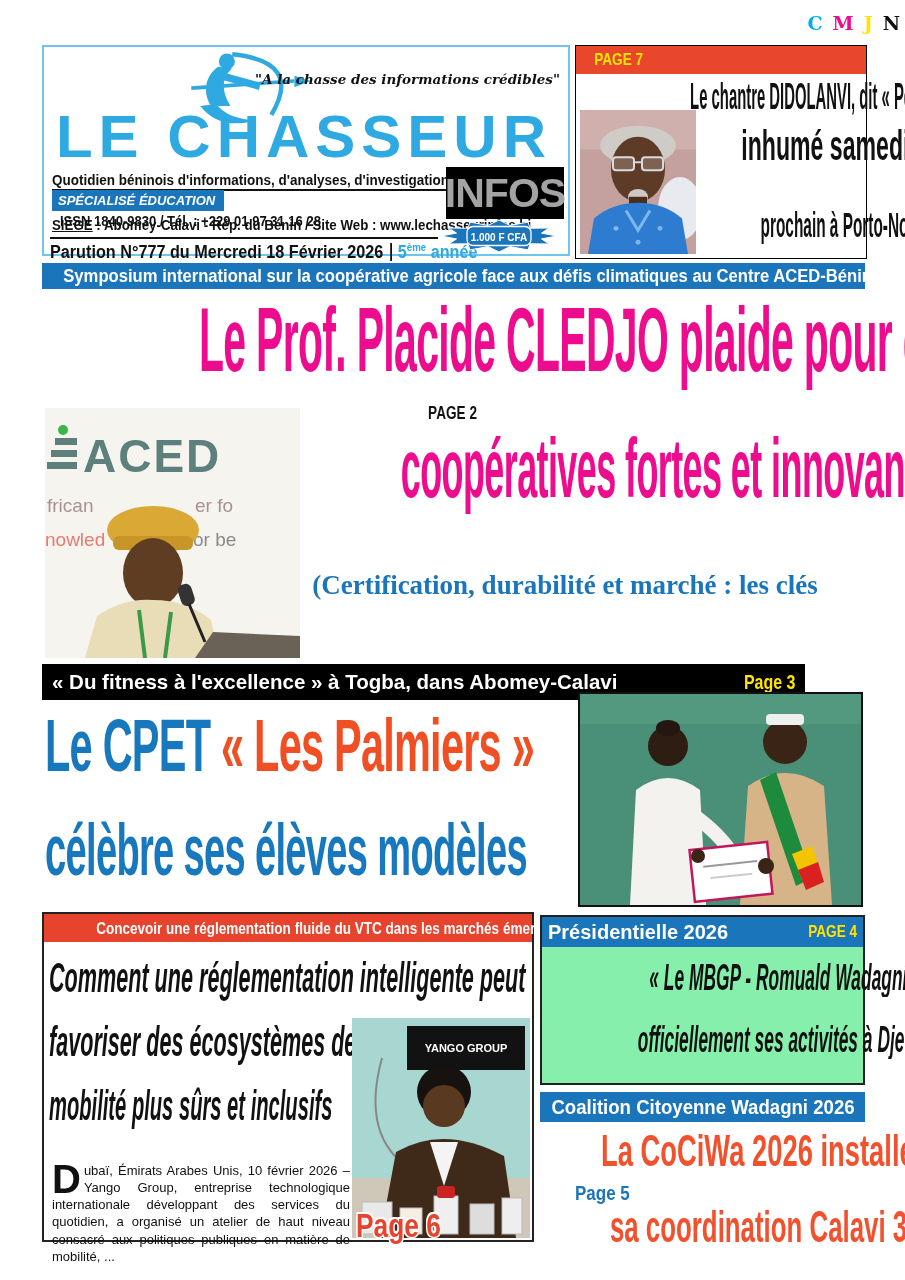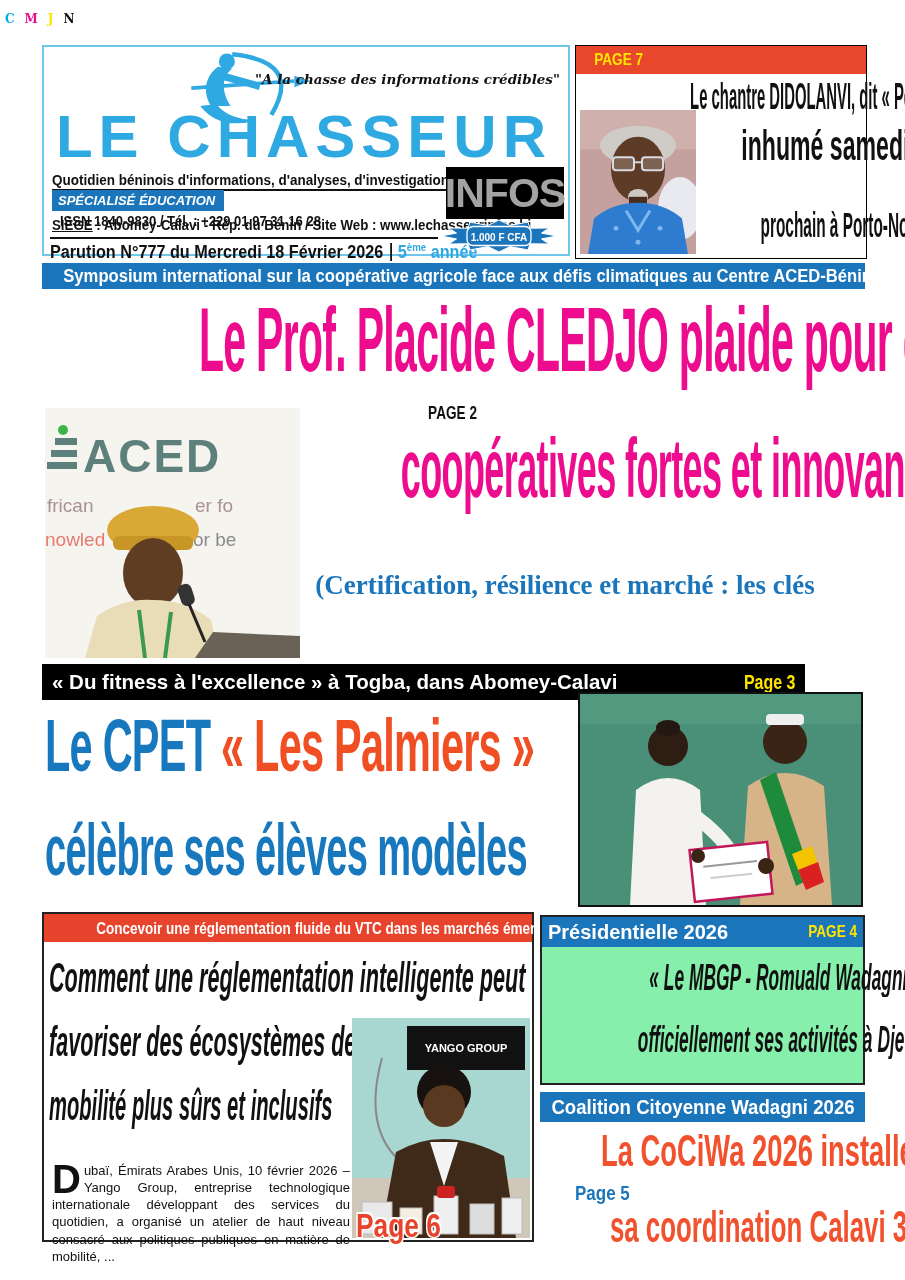--- a/index.html
+++ b/index.html
@@ -4,22 +4,22 @@
 <style>
   html,body{margin:0;padding:0;background:#ffffff;}
   .page{position:relative;width:905px;height:1280px;background:#fff;overflow:hidden;
         font-family:"Liberation Sans",sans-serif;color:#111;}
   .abs{position:absolute;}
   .nw{white-space:nowrap;}
   .sq{display:inline-block;transform-origin:left top;white-space:nowrap;}
   .sqc{display:inline-block;transform-origin:center top;white-space:nowrap;}
 
   
-  .cmjn{left:0;top:12px;width:905px;text-align:left;font-family:"DejaVu Serif",serif;
-        font-weight:bold;font-size:12px;}
+  .cmjn{left:0;top:12px;width:905px;text-align:right;font-family:"DejaVu Serif",serif;
+        font-weight:bold;font-size:19px;}
   .cmjn span{margin:0 5px;}
 
   
   .mast{left:42px;top:45px;width:524px;height:207px;border:2px solid #6ec6ea;background:#fff;}
   .archer{left:95px;top:2px;width:190px;height:80px;}
   .slogan{right:8px;top:24px;font-family:"DejaVu Serif",serif;font-style:italic;
           font-weight:bold;font-size:13.5px;color:#111;}
   .mtitle{left:0;top:60px;width:520px;text-align:center;color:#2fa9e1;font-weight:bold;
           font-size:60px;line-height:1;letter-spacing:6px;}
   .tagline{left:8px;top:124px;width:500px;border-bottom:2px solid #111;}
@@ -222,21 +222,21 @@
     <g transform="rotate(-18 141 186)">
         <rect x="134" y="176" width="14" height="22" rx="6" fill="#333"></rect>
       </g>
     <line x1="144" y1="196" x2="160" y2="234" stroke="#222" stroke-width="3"></line>
     <polygon points="150,250 255,250 255,228 168,224" fill="#6b6257"></polygon>
   </svg>
   <div class="abs pink2">
     <span class="sqc">coopératives fortes et innovantes</span>
   </div>
   <div class="abs subhead">
-    <div>(Certification, résilience et marché : les clés</div>
+    <div>(Certification, durabilité et marché : les clés</div>
   </div>
 
   <div class="abs blackbar">
     <span class="kick-txt">« Du fitness à l'excellence » à Togba, dans Abomey-Calavi</span>
     <span class="kick-page">Page 3</span>
   </div>
   <div class="abs cpet2">
     <span class="sq">célèbre ses élèves modèles</span>
   </div>
   <div class="abs cpet1">

